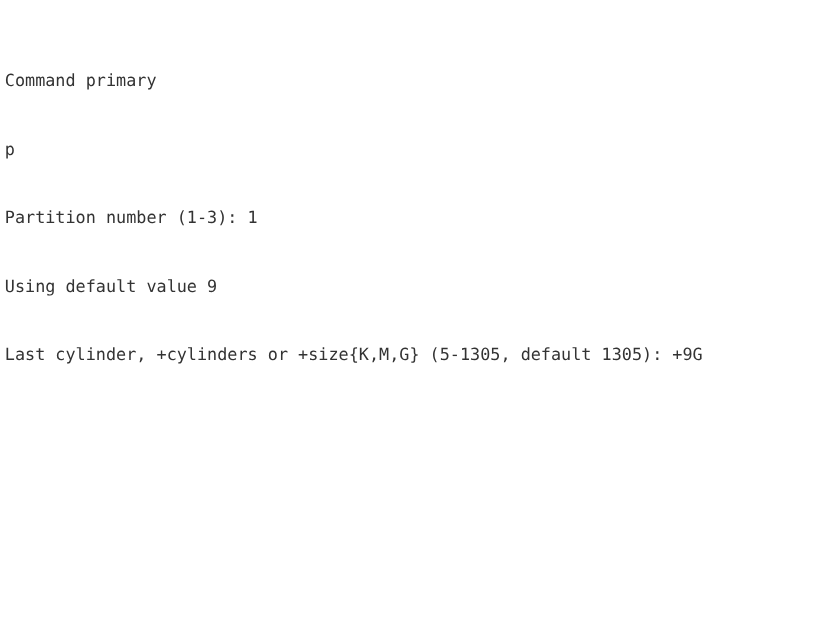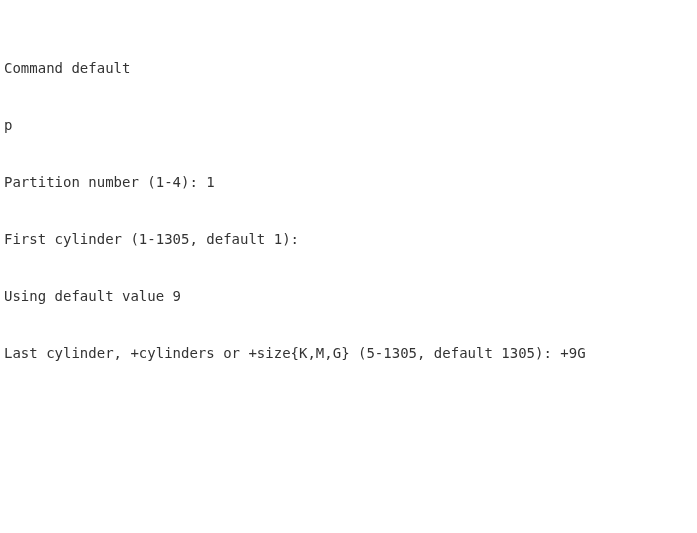--- a/index.html
+++ b/index.html
@@ -32,24 +32,23 @@
   }
   .term-line.blank {
     height: 19px;
   }
 </style>
 </head>
 <body>
 
 <div id="terminal-output">
 
-  <div class="term-line">Command default</div>
+  <div class="term-line">Command primary</div>
   <div class="term-line">p</div>
-  <div class="term-line">Partition number (1-4): 1</div>
-  <div class="term-line">First cylinder (1-1305, default 1):</div>
+  <div class="term-line">Partition number (1-3): 1</div>
   <div class="term-line">Using default value 9</div>
   <div class="term-line">Last cylinder, +cylinders or +size{K,M,G} (5-1305, default 1305): +9G</div>
   <div class="term-line blank"></div>
   
   
   
   
   
   
   

